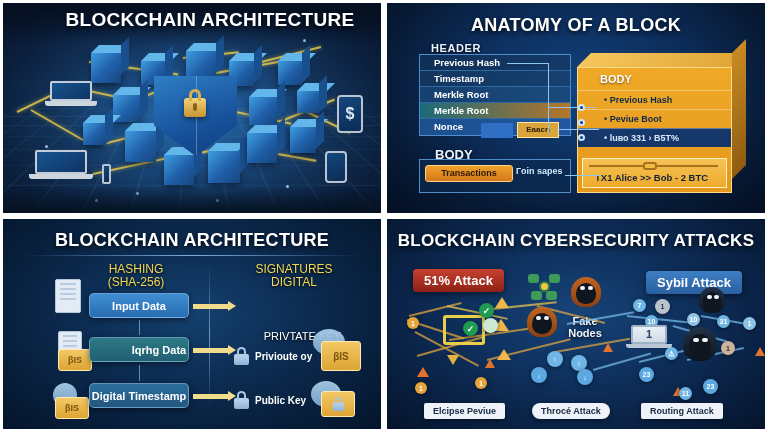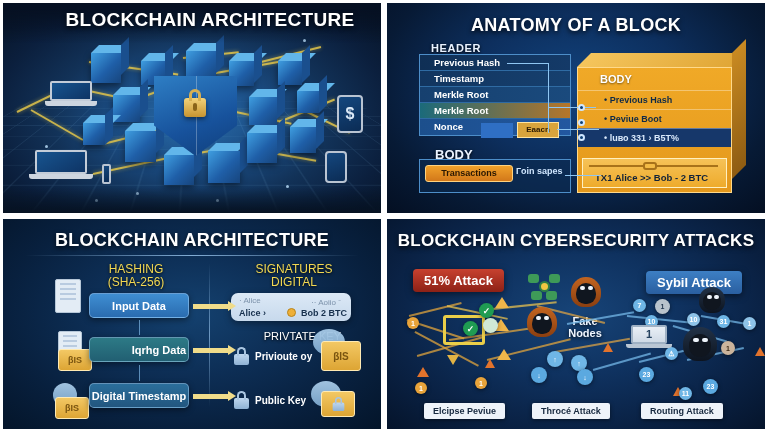--- a/index.html
+++ b/index.html
@@ -333,27 +333,20 @@
     <div class="cbox b1" style="left:86px;top:74px;width:100px;">Input Data</div>
     <div class="cbox b2" style="left:86px;top:118px;width:100px;">Iqrhg Data</div>
     <div class="cbox b3" style="left:86px;top:164px;width:100px;">Digital Timestamp</div>
     <div class="vtick" style="left:136px;top:101px;height:15px;"></div>
     <div class="vtick" style="left:136px;top:146px;height:16px;"></div>
 
     <div class="arrow" style="left:190px;top:85px;width:36px;"></div>
     <div class="arrow" style="left:190px;top:129px;width:36px;"></div>
     <div class="arrow" style="left:190px;top:175px;width:36px;"></div>
 
-    <div class="sigcard">
-      <div class="l1">· Alice</div>
-      <div class="l1b">·· Aoiio ⁻</div>
-      <div class="l2">Alice  ›</div>
-      <div class="coin"></div>
-      <div class="l2" style="left:70px;">Bob 2 BTC</div>
-    </div>
 
     <div class="colhead" style="left:228px;top:111px;width:110px;color:#fff;font-size:11px;text-align:right;">PRIVTATE KEY</div>
 
     <div class="blob" style="left:310px;top:110px;width:32px;height:26px;"></div>
     <div class="folder" style="left:318px;top:122px;">βIS</div>
 
     <div class="keyrow" style="left:231px;top:128px;">
       <span class="padlock">
           <span class="bd"></span>
           <span class="sh"></span>
@@ -477,17 +470,17 @@
 
     <div class="lap4" style="left:244px;top:106px;width:36px;height:26px;">
       <div class="s">1</div>
         <div class="b"></div>
     </div>
 
     <div class="badge red" style="left:26px;top:50px;">51% Attack</div>
     <div class="badge blue" style="left:259px;top:52px;">Sybil Attack</div>
 
     <div class="pill" style="left:37px;top:184px;">Elcipse Peviue</div>
-    <div class="pill" style="left:145px;top:184px;">Throcé Attack</div>
+    <div class="pill" style="left:145px;top:184px;border-radius:8px;">Throcé Attack</div>
     <div class="pill" style="left:254px;top:184px;">Routing Attack</div>
   </div>
 
 </div>
 
 </body></html>

